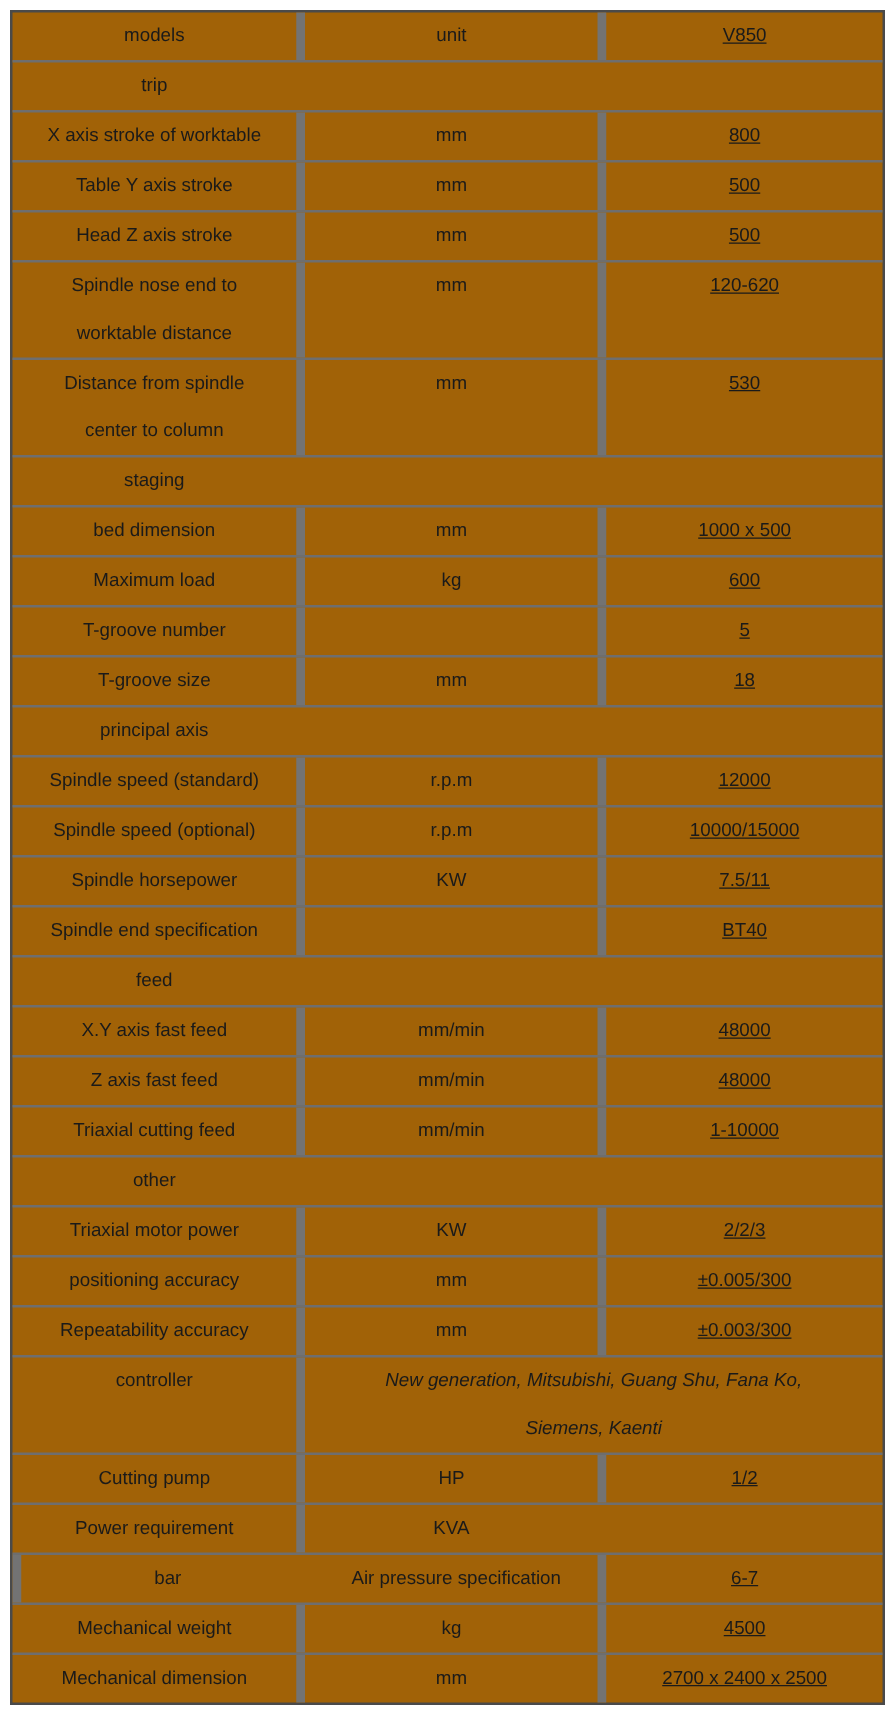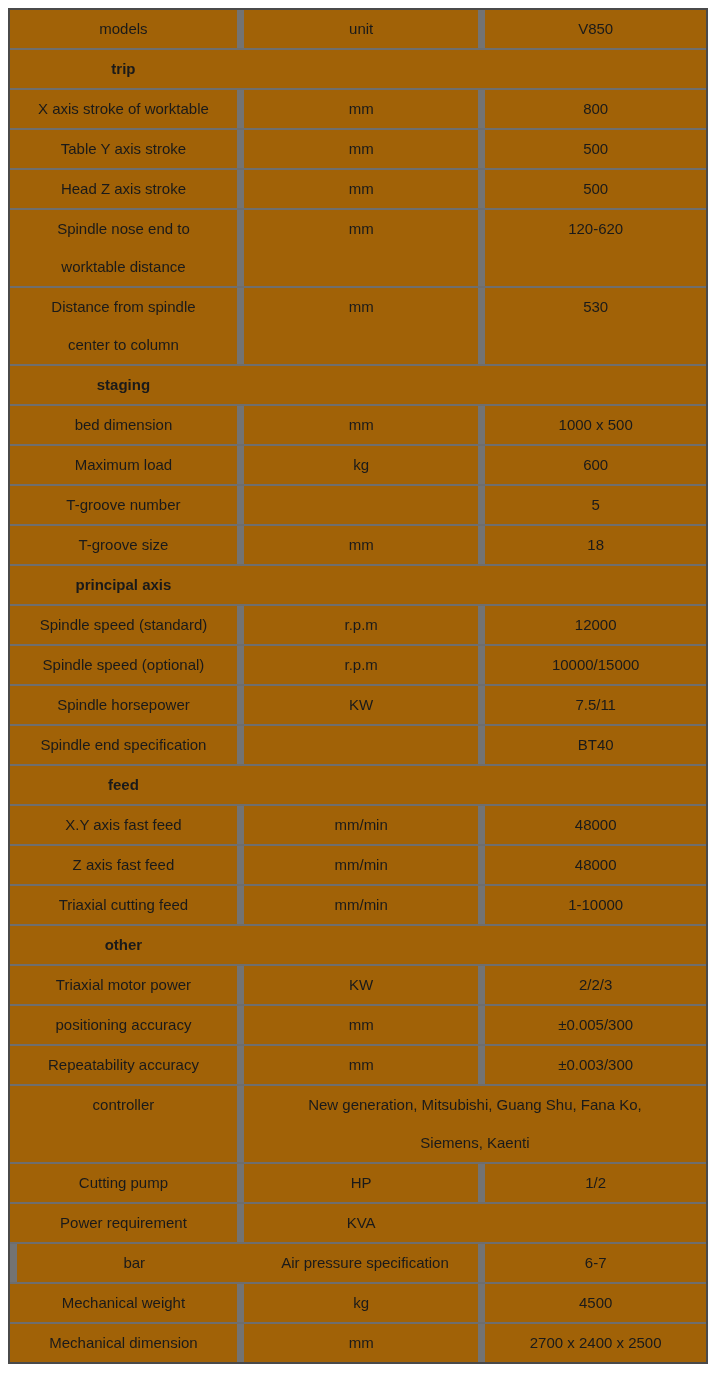--- a/index.html
+++ b/index.html
@@ -38,25 +38,25 @@
     align-items: flex-start;
     text-align: center;
     font-size: 15px;
     line-height: 38px;
     white-space: pre-line;
     box-sizing: border-box;
     padding: 0 4px;
   }
   .c1 { width: 32.6%; }
   .c2 { width: 34.7%; }
-  .c3 { width: 32.7%; }
-  .cmerge { width: 67.4%; }
+  .c3 { width: 32.7%; text-decoration: underline; }
+  .cmerge { width: 67.4%; font-style: italic; }
   .vline { border-left: 7px solid #737373; }
   .section-row .cell {
-    font-weight: bold;
+    font-weight: normal;
   }
   .header-row .cell {
     font-weight: normal;
   }
 </style>
 </head>
 <body>
 
 <div class="spec-table">
   <div class="row header-row">

